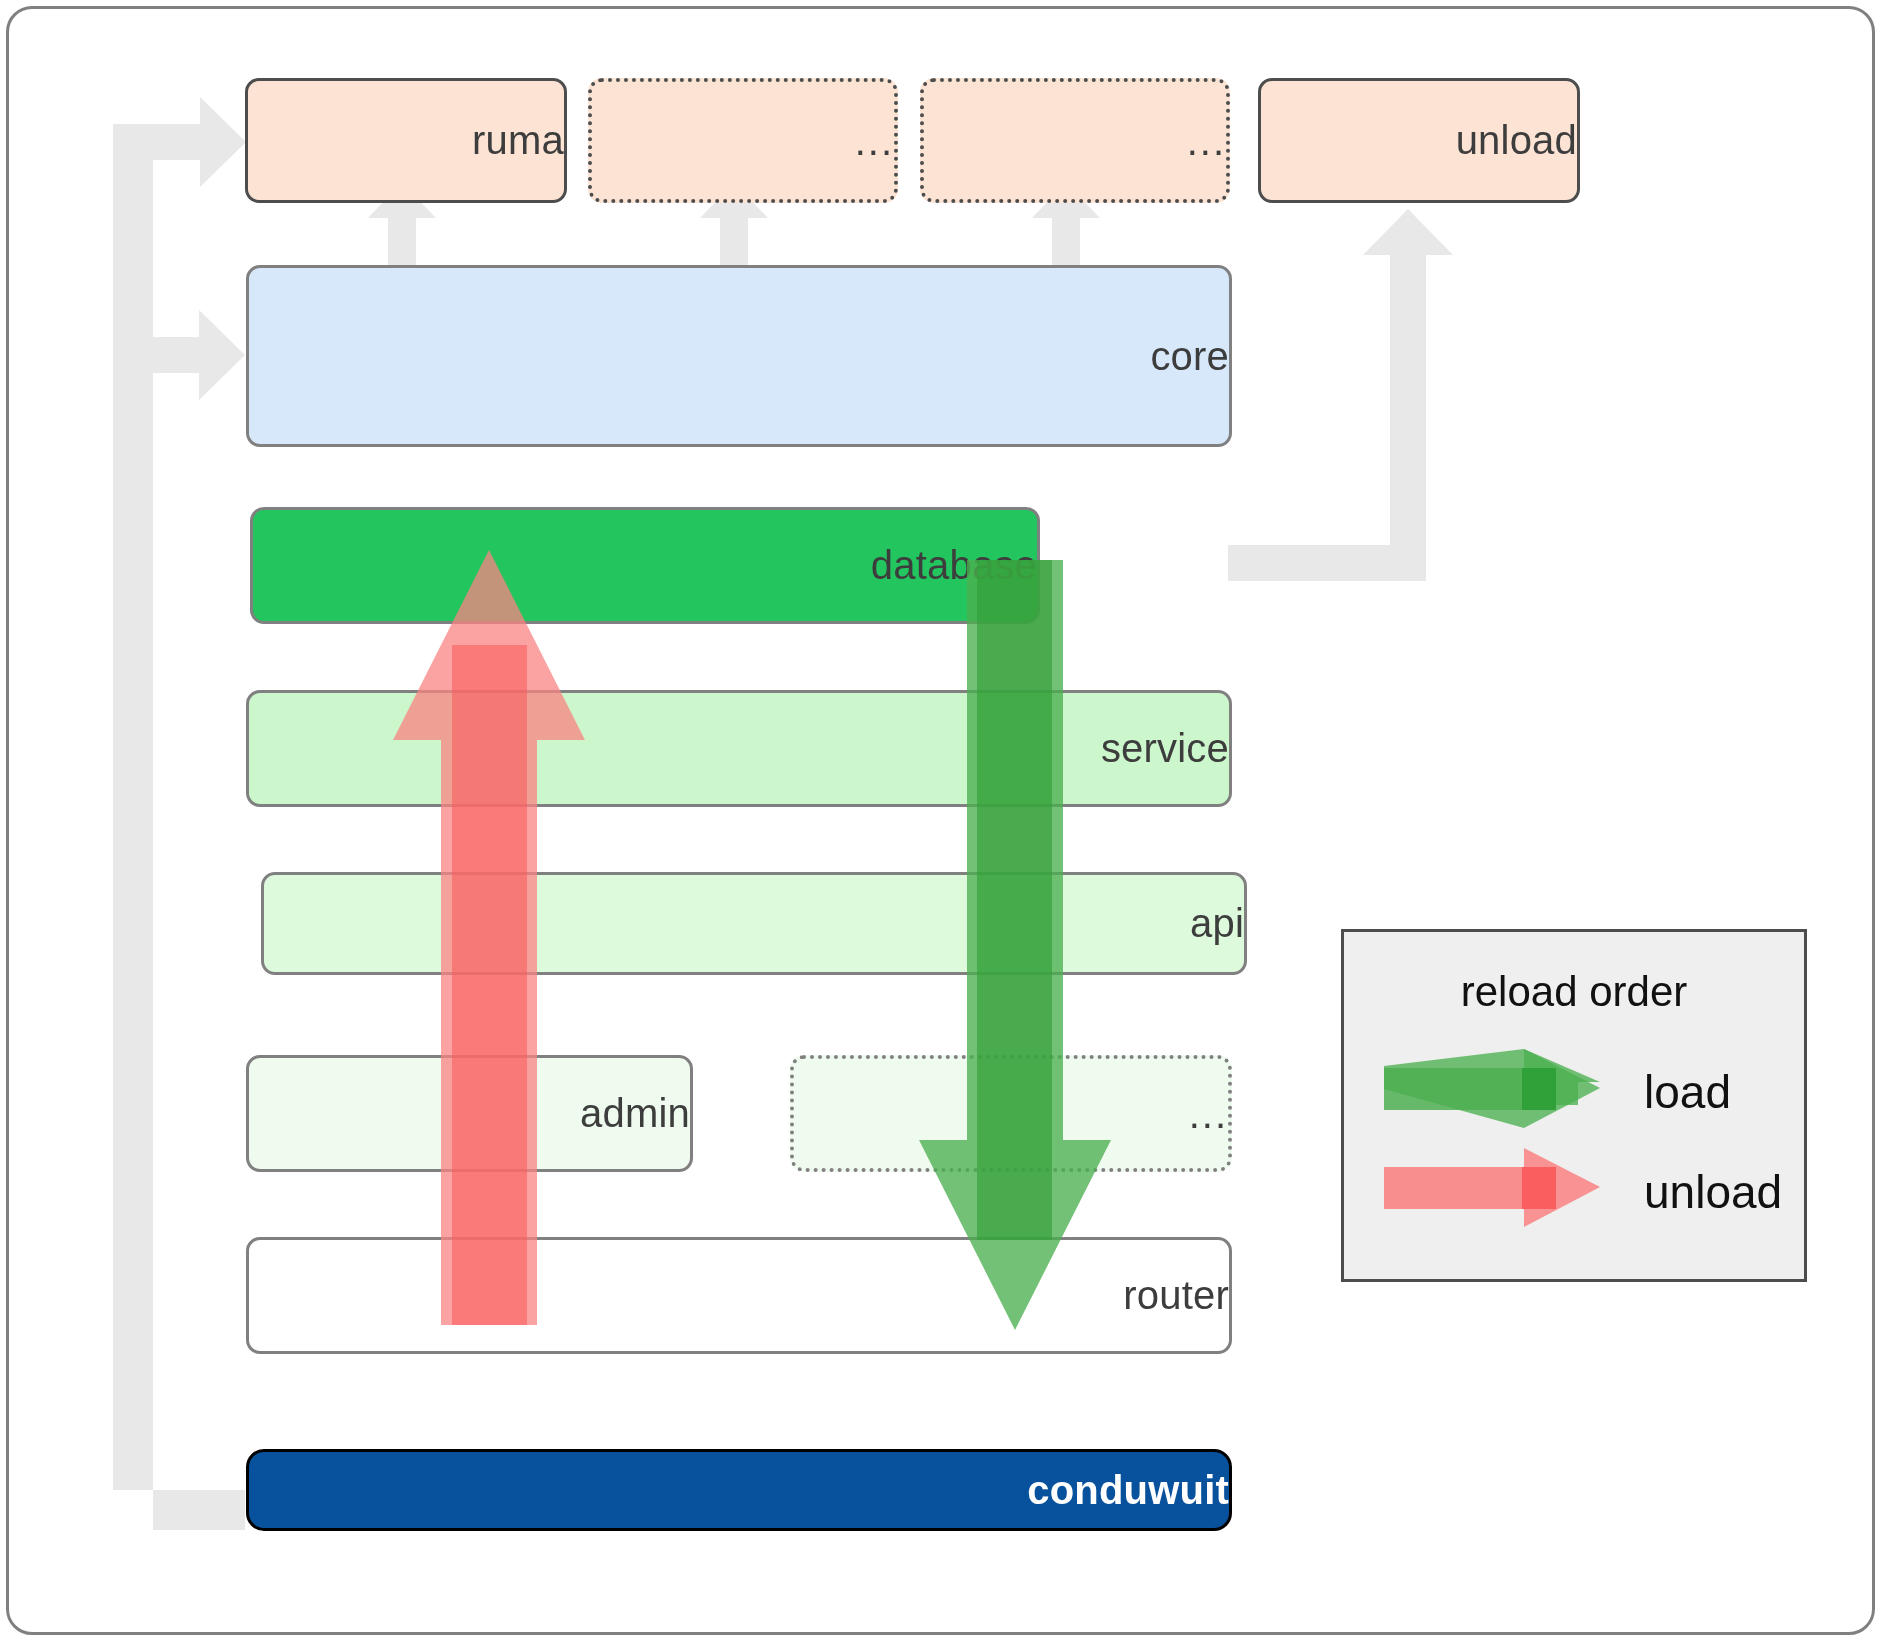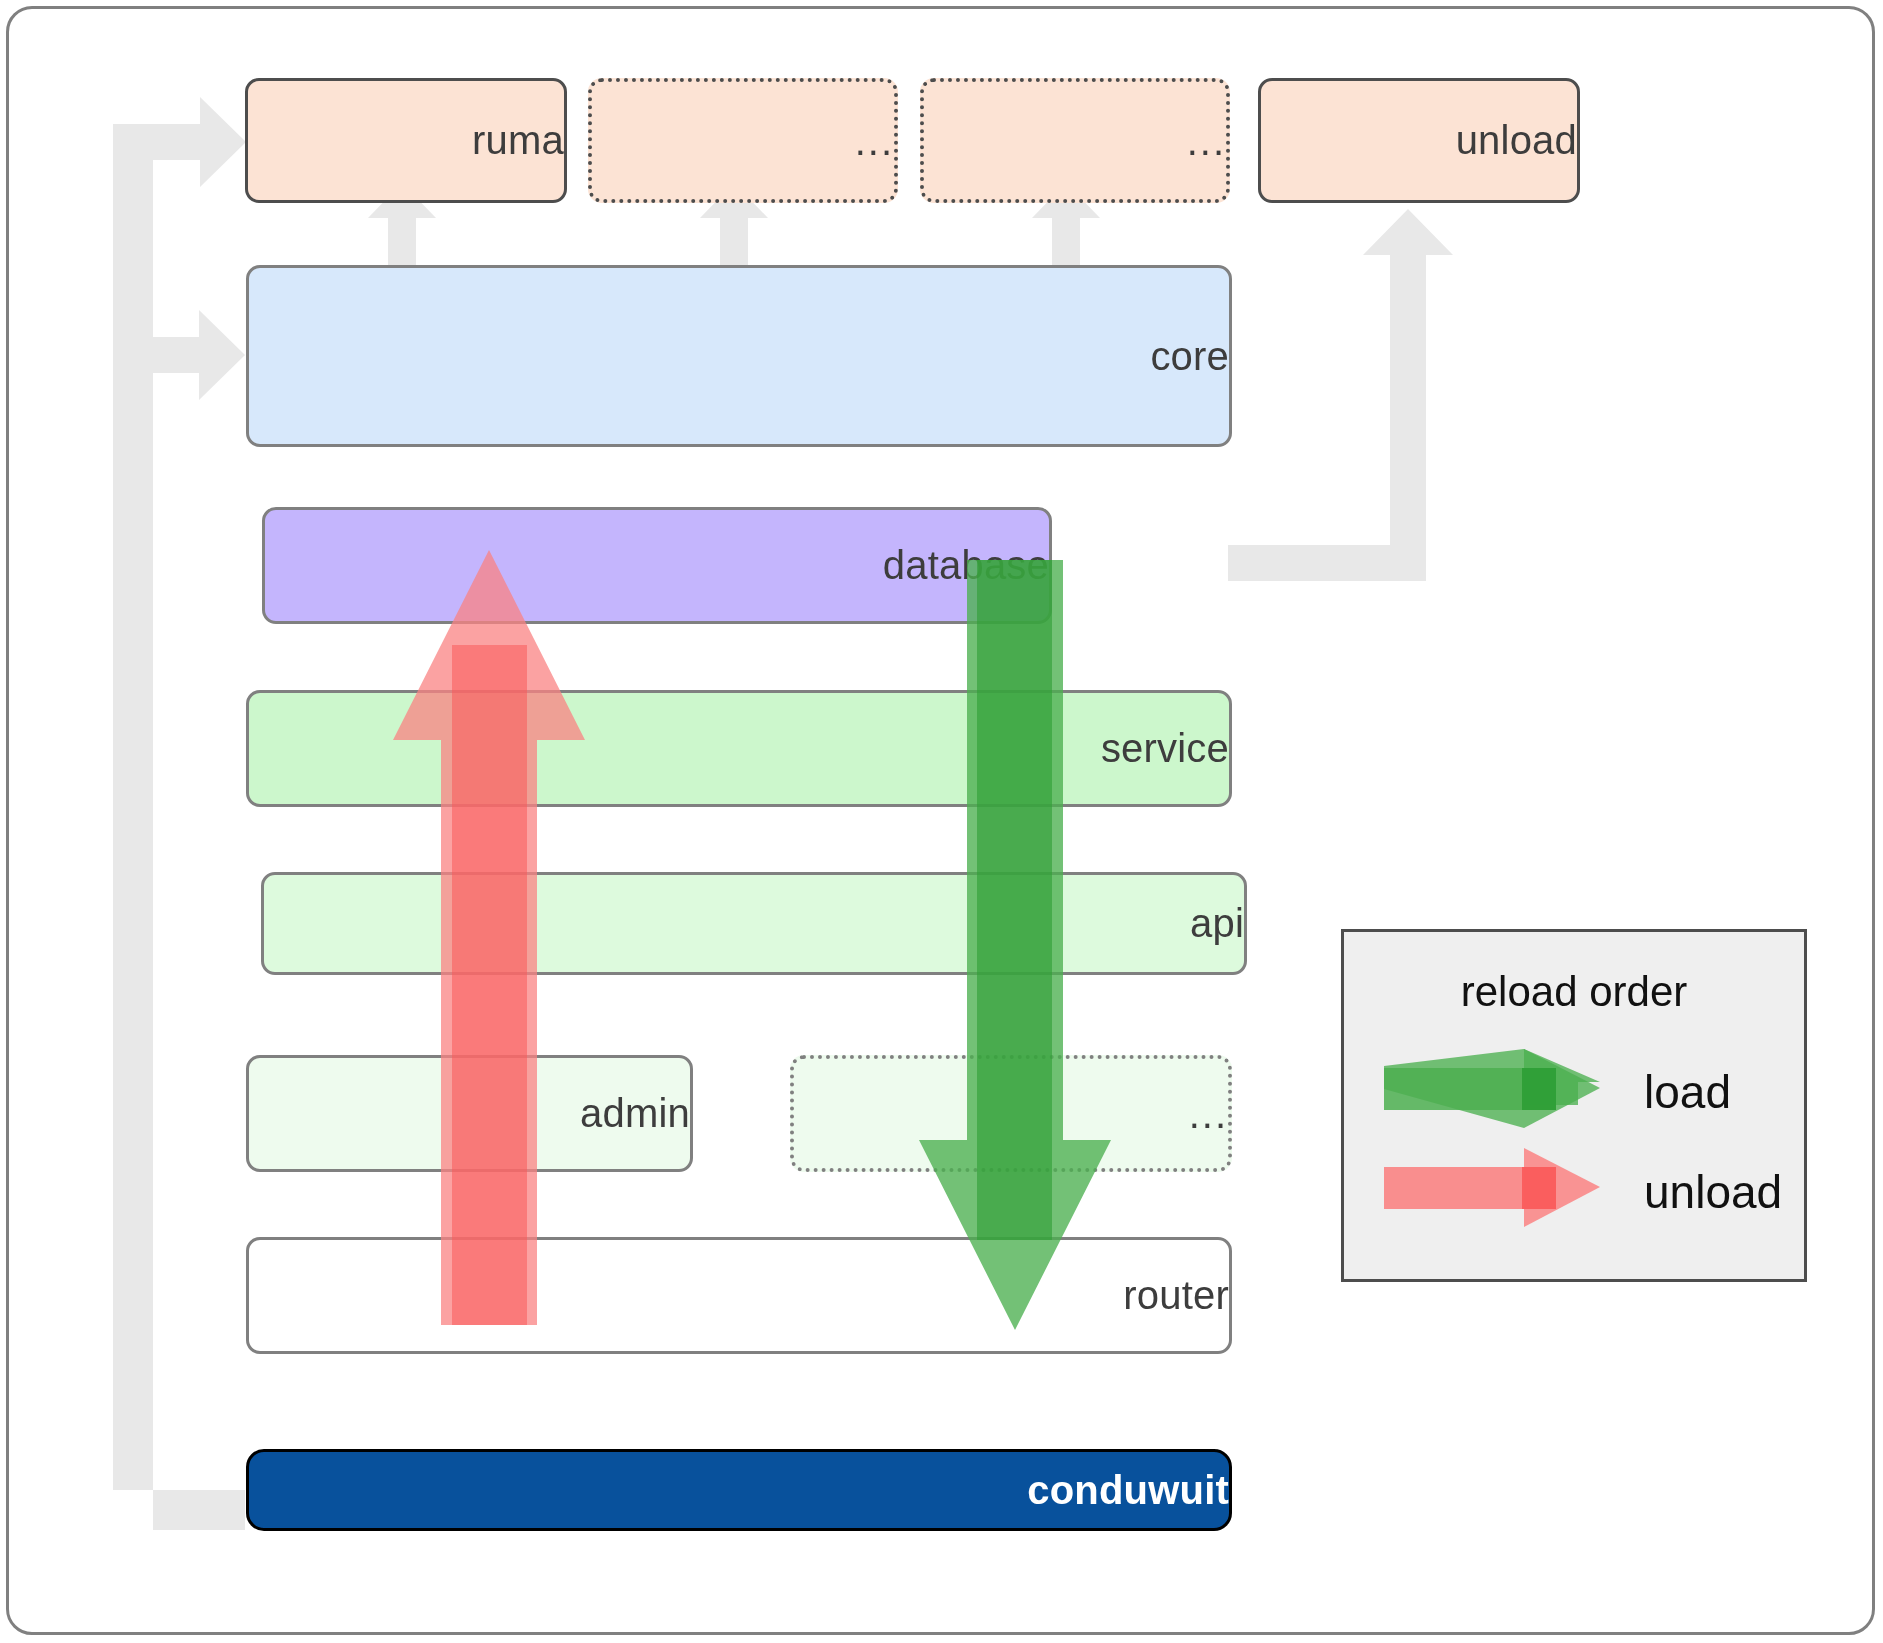--- a/index.html
+++ b/index.html
@@ -133,21 +133,21 @@
     <span class="dots">...</span>
   </div>
   <div class="node dep" style="left:1258px; top:78px; width:322px; height:125px;">
     <span>unload</span>
   </div>
 
   <div class="node core" style="left:246px; top:265px; width:986px; height:182px;">
     <span>core</span>
   </div>
 
-  <div class="node layer" style="left:262px; top:507px; width:790px; height:117px; background:#c4b5fd;">
+  <div class="node layer" style="left:250px; top:507px; width:790px; height:117px; background:#22c55e;">
     <span>database</span>
   </div>
   <div class="node layer" style="left:246px; top:690px; width:986px; height:117px; background:#ccf7cc;">
     <span>service</span>
   </div>
   <div class="node layer" style="left:261px; top:872px; width:986px; height:103px; background:#ddfadd;">
     <span>api</span>
   </div>
   <div class="node layer" style="left:246px; top:1055px; width:447px; height:117px; background:#eefbee;">
     <span>admin</span>

